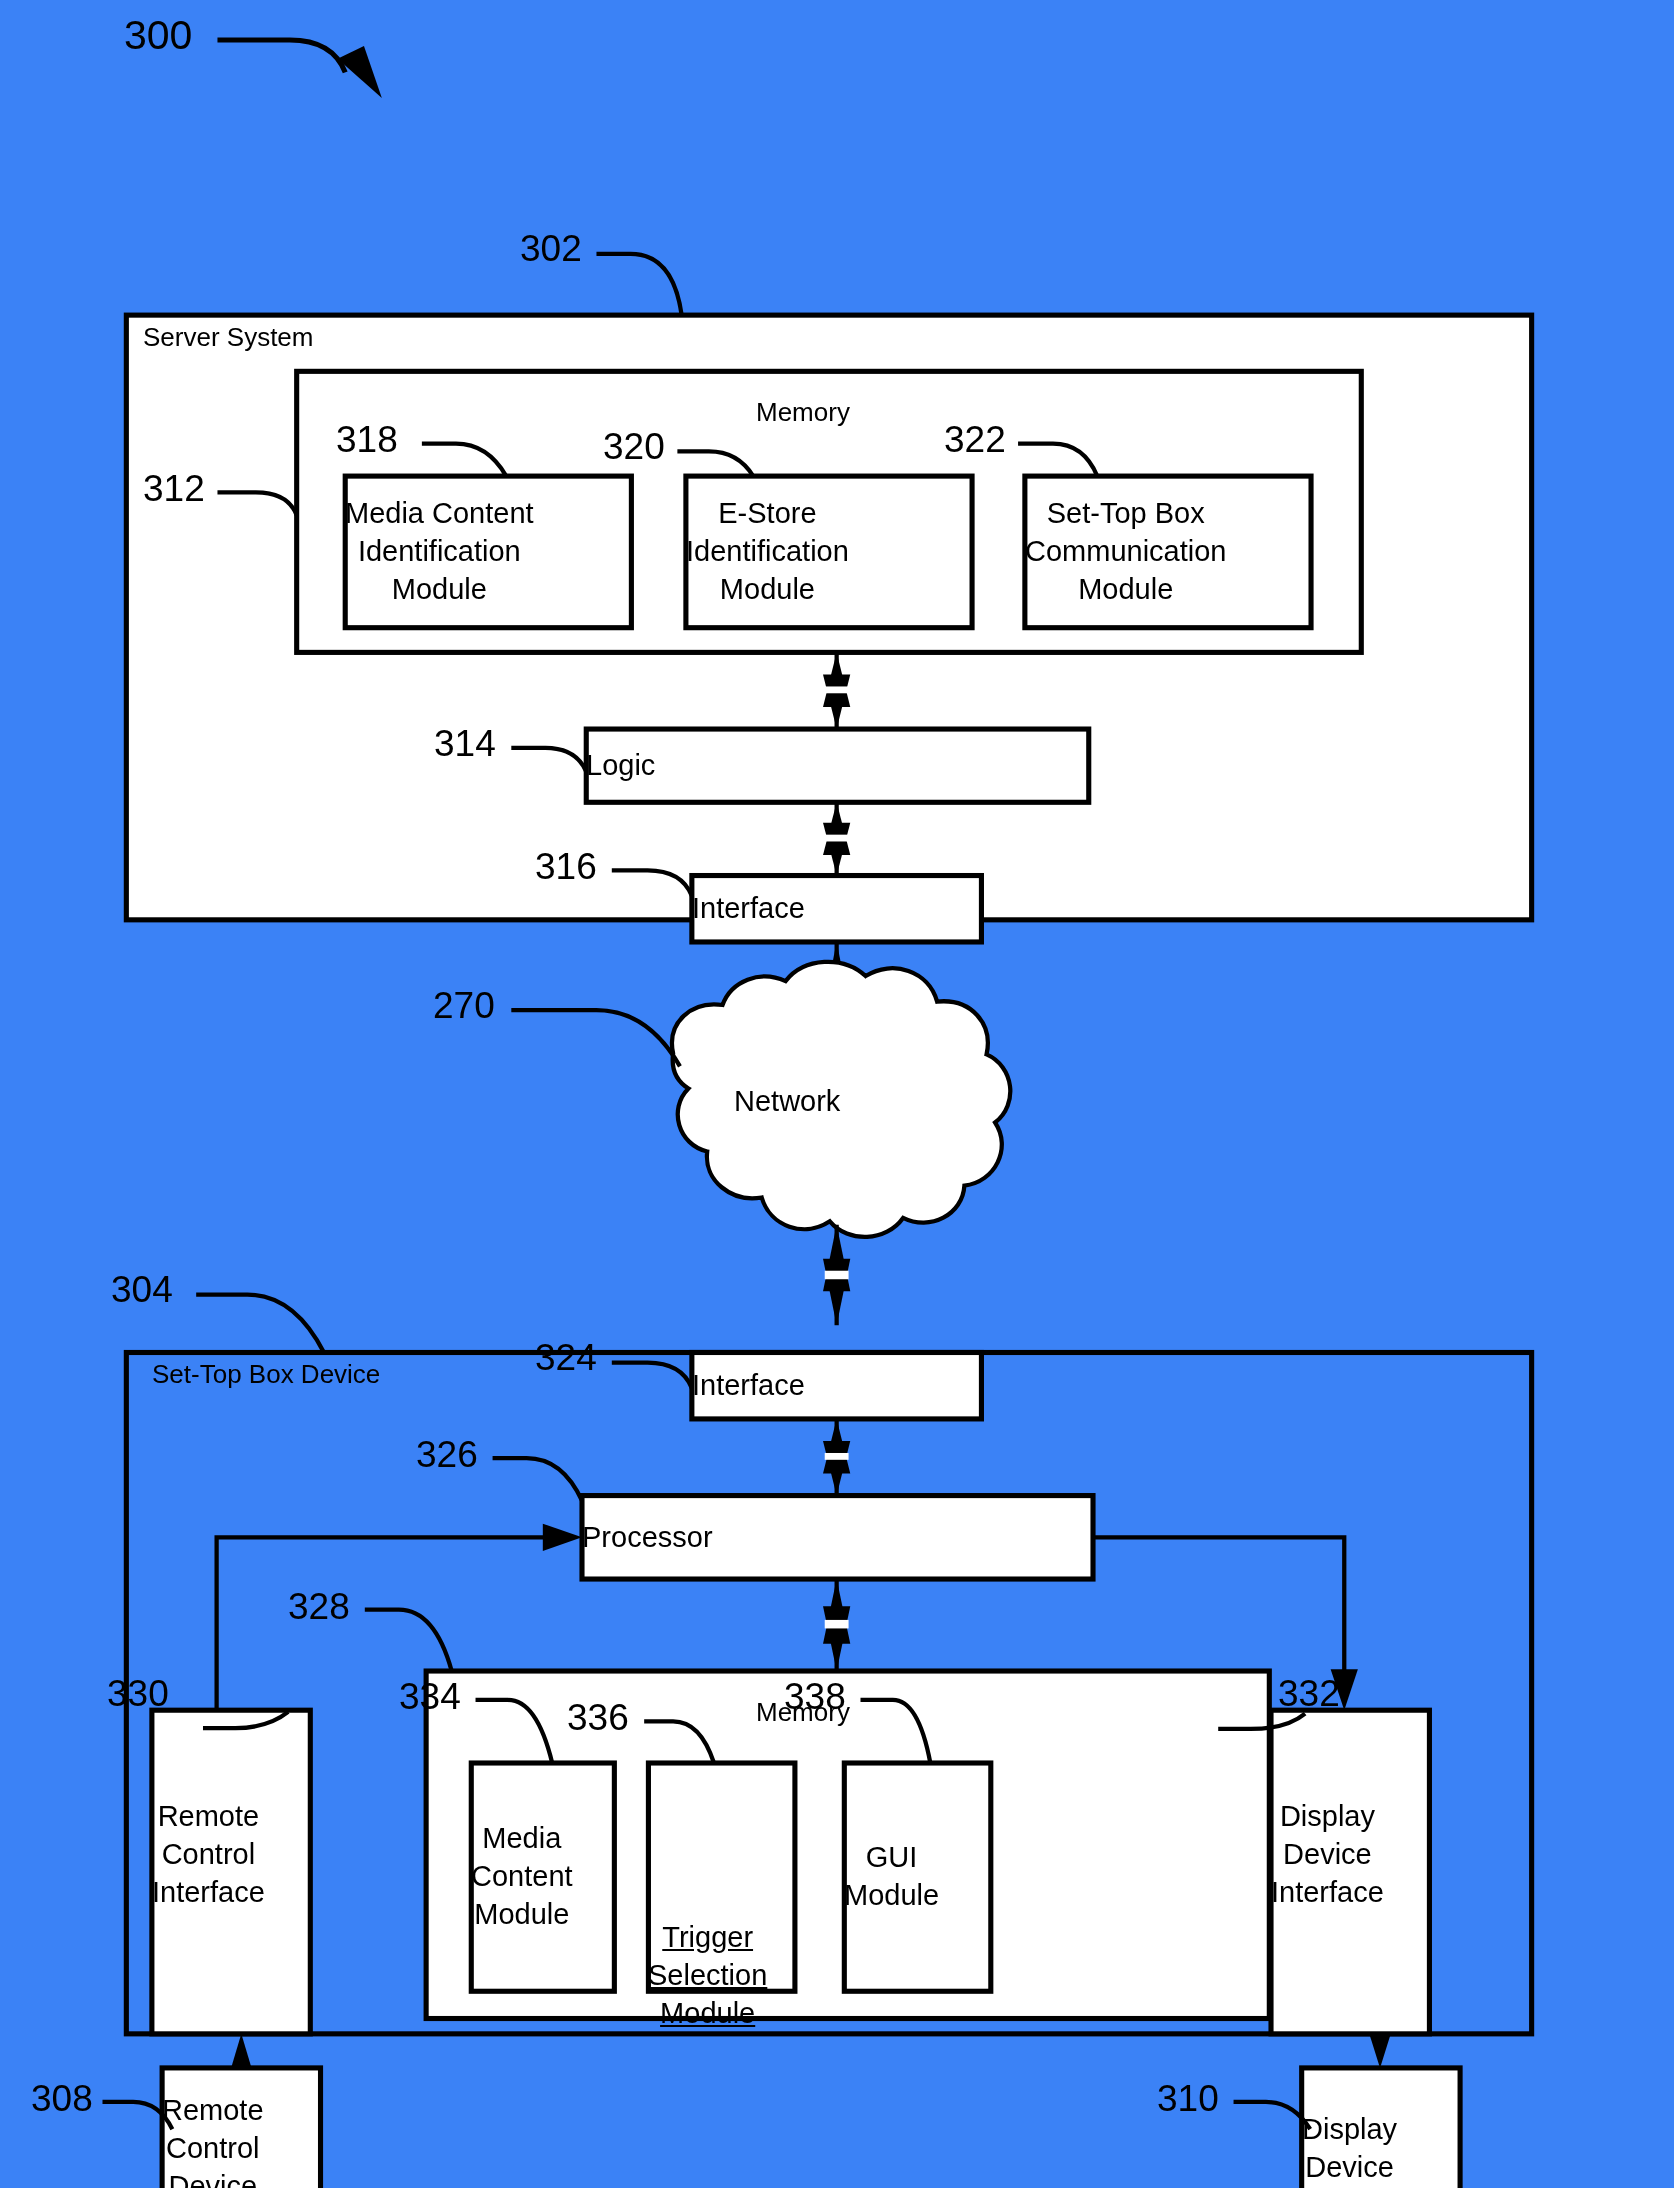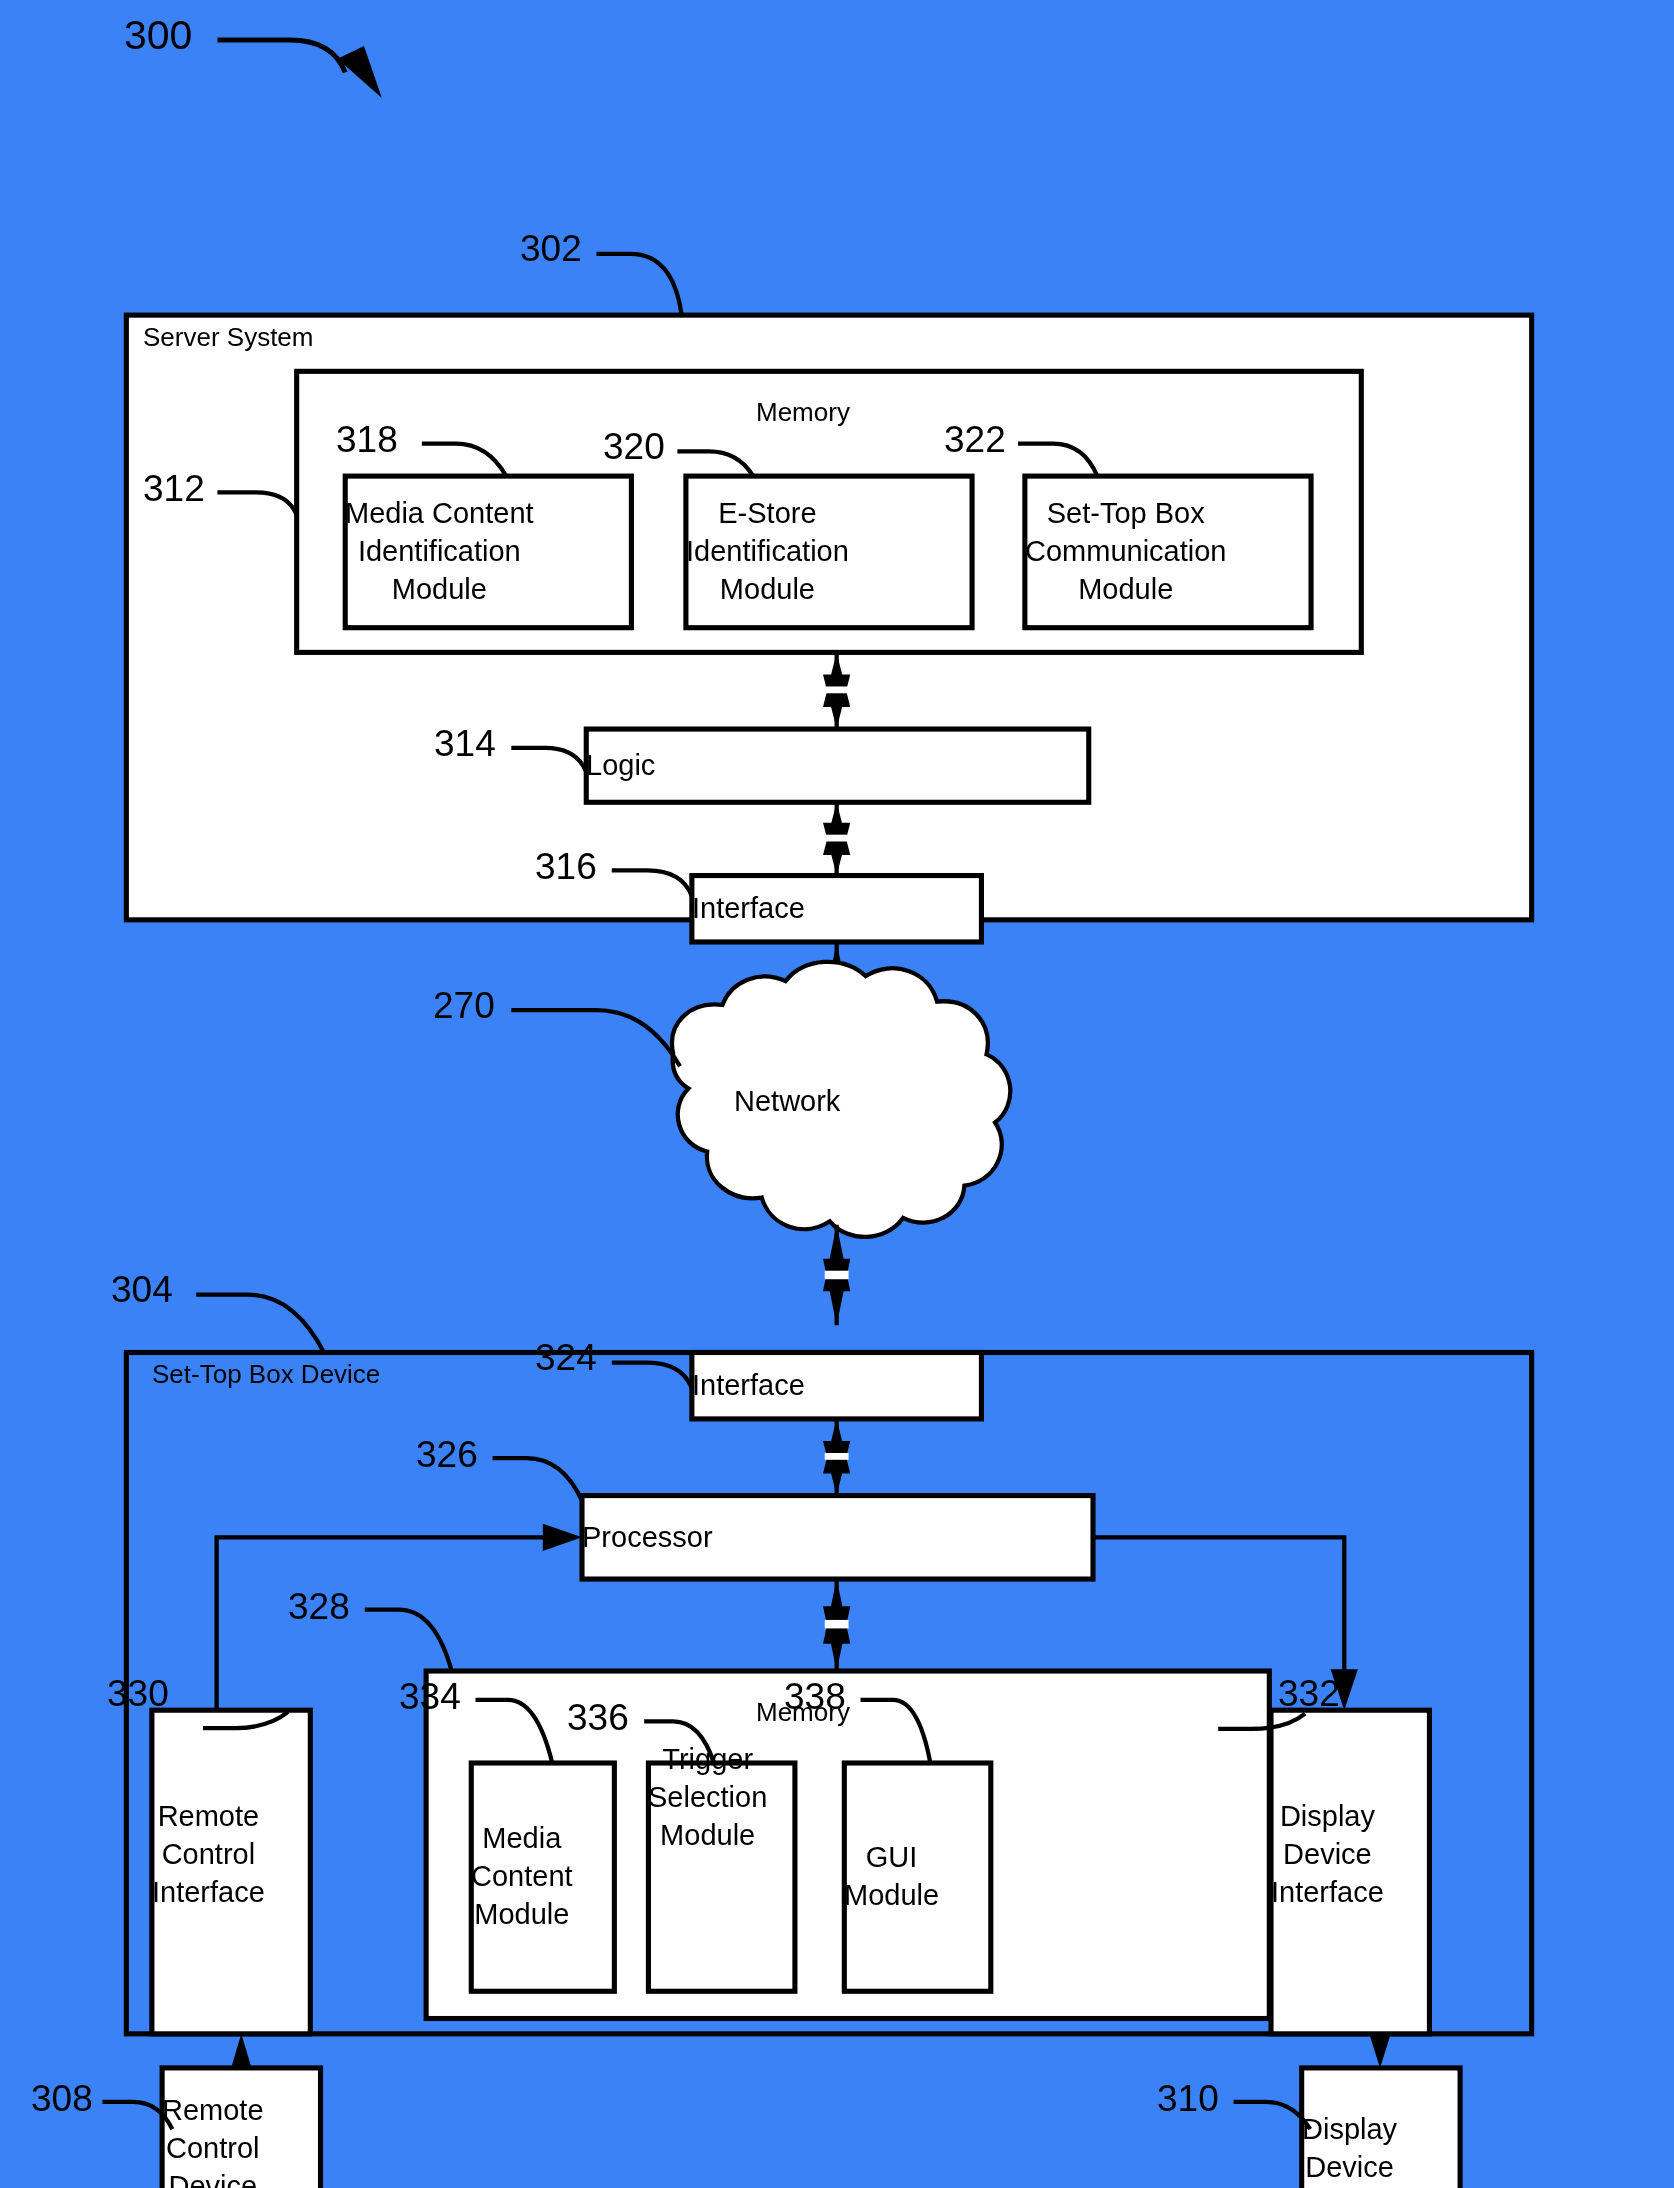--- a/index.html
+++ b/index.html
@@ -286,21 +286,21 @@
   <div class="lbl ref" style="left:567px; top:1699px;">336</div>
   <div class="lbl ref" style="left:784px; top:1678px;">338</div>
 
   <div class="boxtext" style="left:471px; top:1763px; width:143px; height:228px;">
     <div>
       <div>Media</div>
       <div>Content</div>
       <div>Module</div>
     </div>
   </div>
-  <div class="boxtext" style="left:648px; top:1684px; width:147px; height:228px;">
+  <div class="boxtext" style="left:648px; top:1862px; width:147px; height:228px;text-decoration:underline;">
     <div>
       <div>Trigger</div>
       <div>Selection</div>
       <div>Module</div>
     </div>
   </div>
   <div class="boxtext" style="left:844px; top:1763px; width:147px; height:228px;">
     <div>
       <div>GUI</div>
       <div>Module</div>

